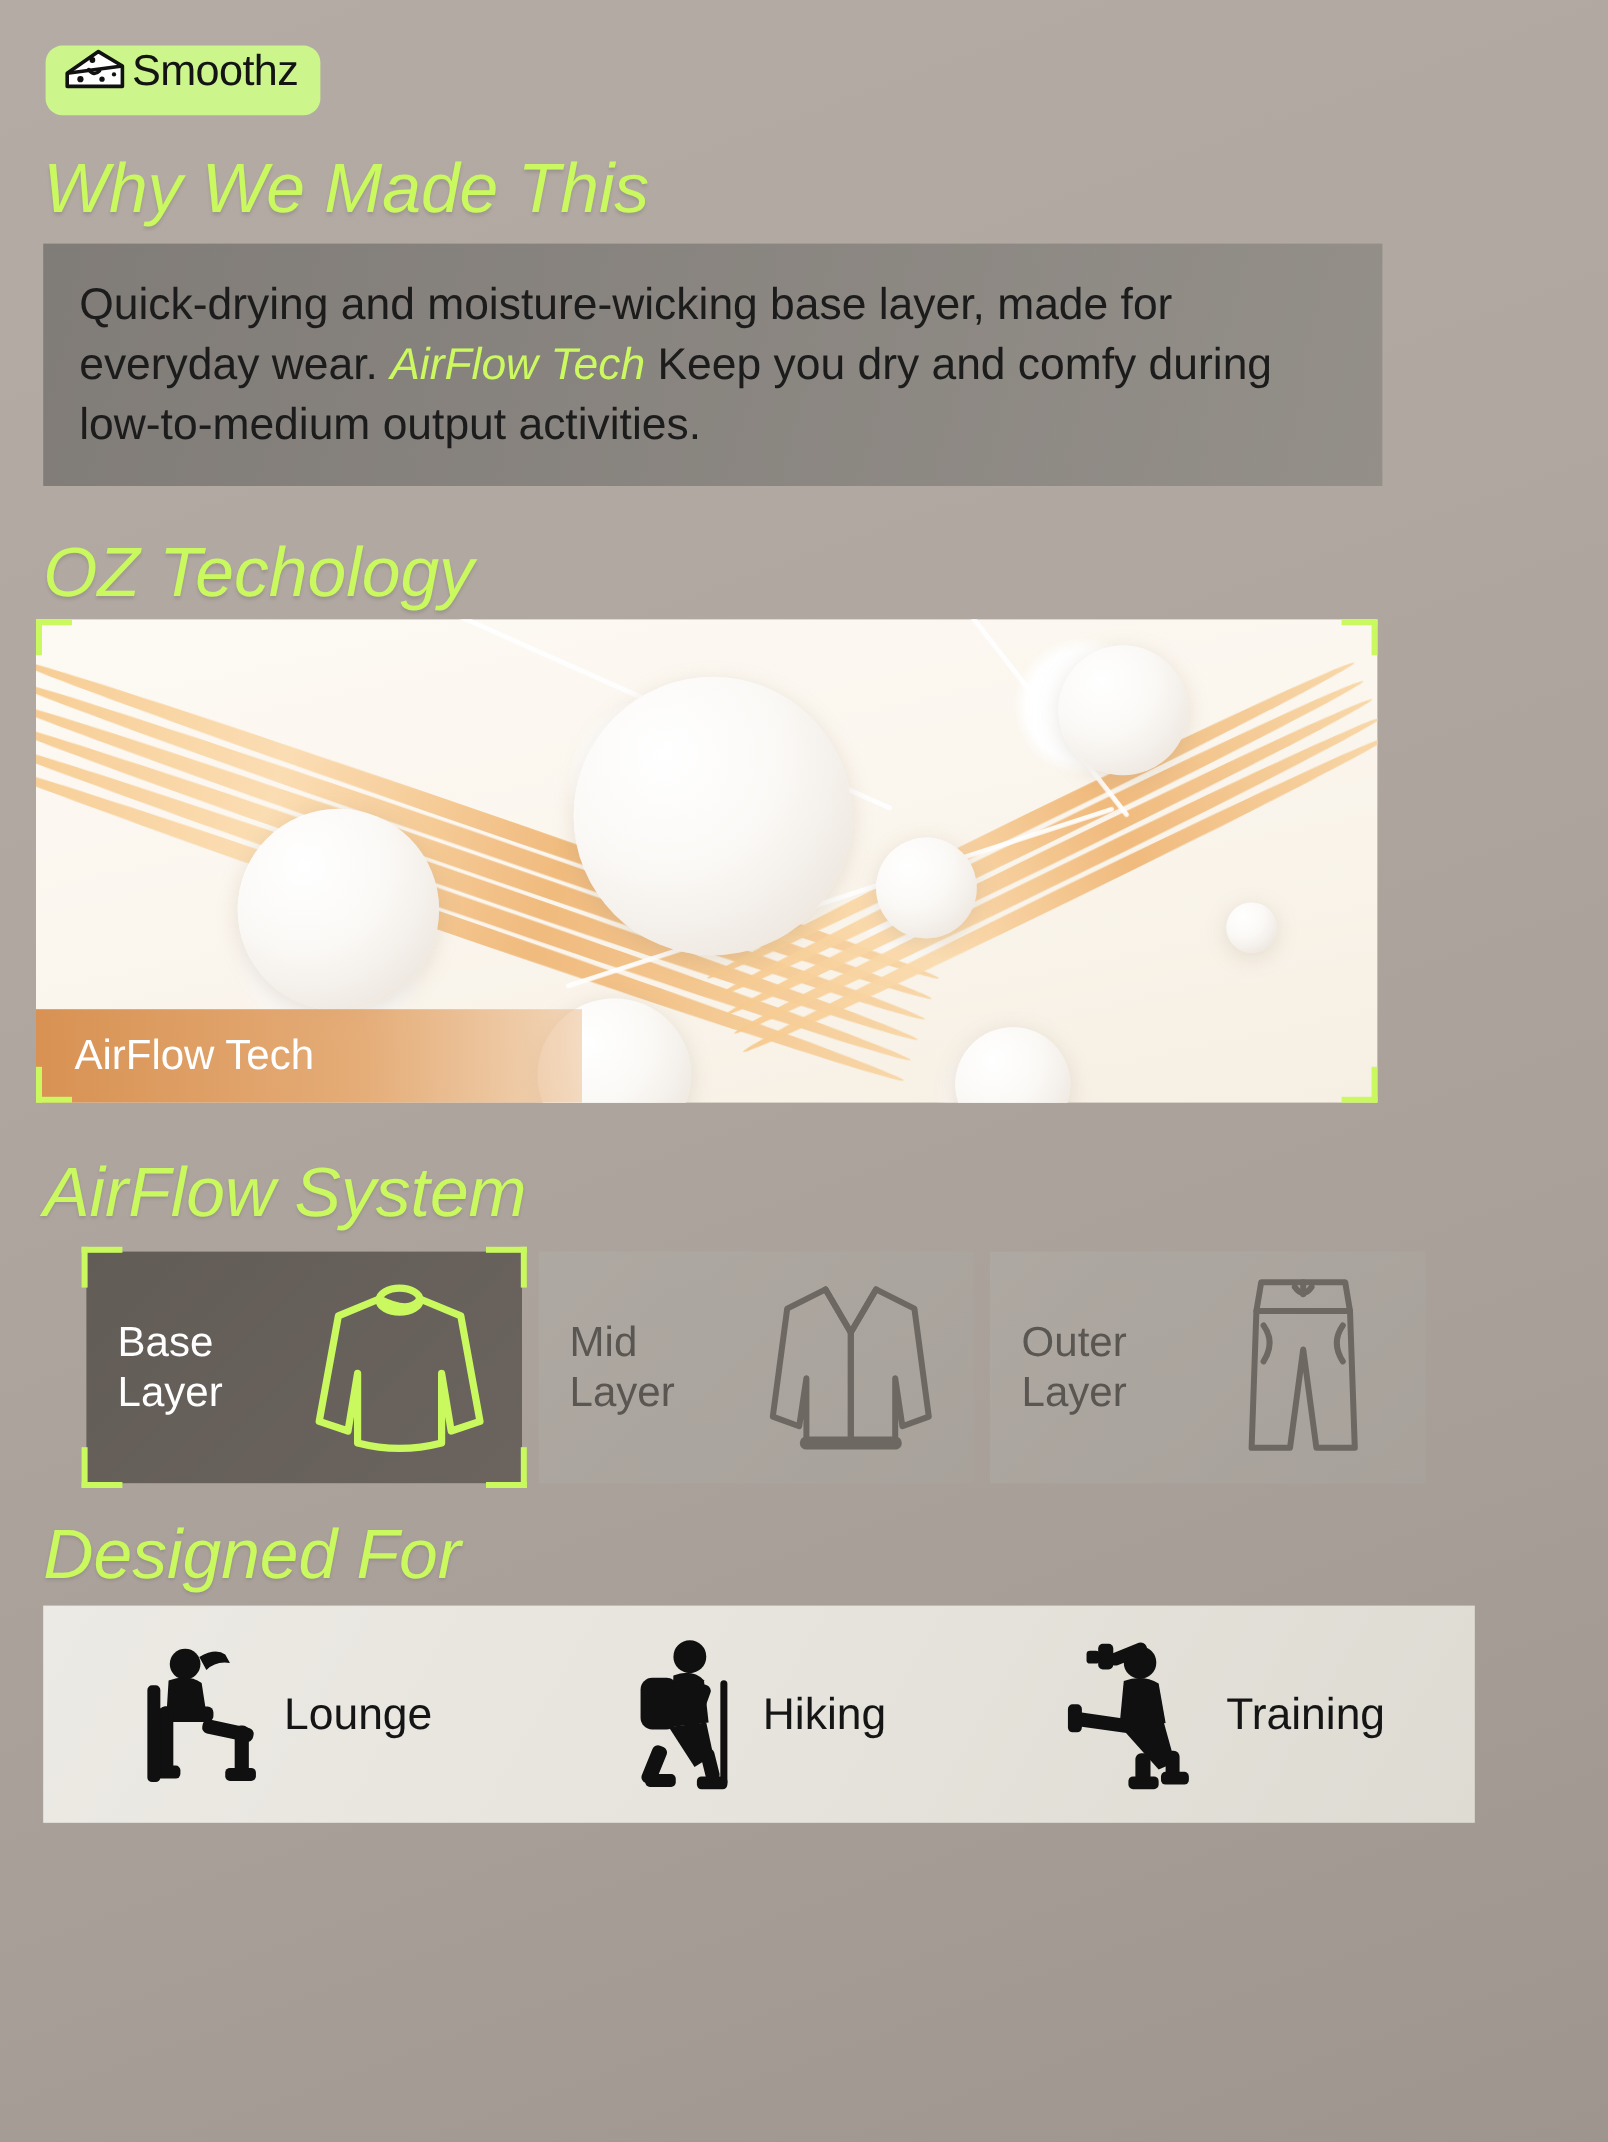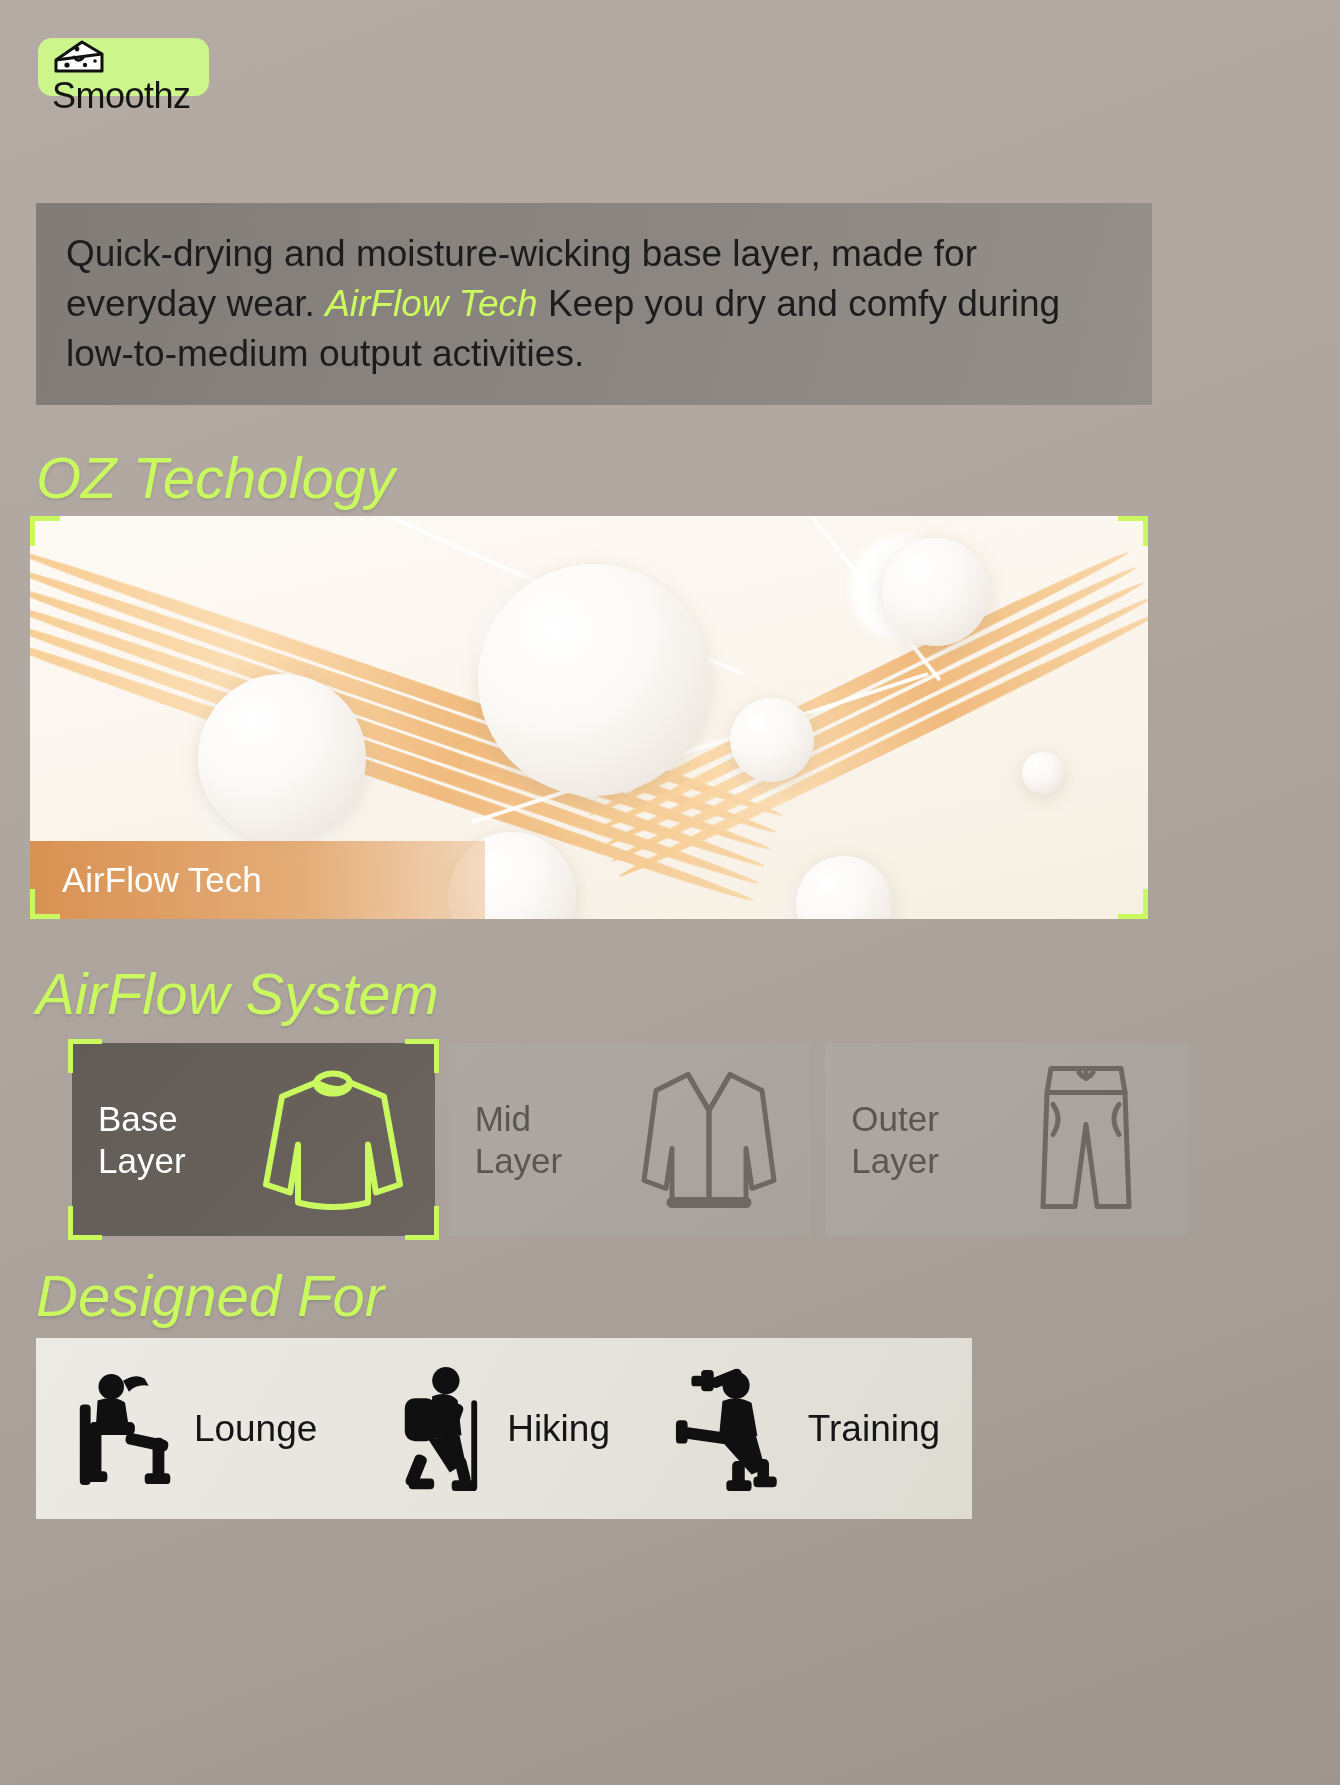--- a/index.html
+++ b/index.html
@@ -20,25 +20,24 @@
     padding: 0;
   }
 
   
   .logo-wrap {
     position: absolute;
     left: 38px;
     top: 38px;
     height: 58px;
     display: flex;
-    align-items: flex-start;
+    align-items: center;
     background: #ccf58c;
     border-radius: 14px;
     padding: 0 18px 16px 14px;
-    flex-direction: column;
   }
   .logo-icon { width: 54px; height: 40px; display: block; margin-right: 4px; }
   .logo-text {
     font-size: 36px;
     color: #141414;
     font-weight: 400;
     letter-spacing: -0.5px;
     line-height: 1;
   }
 
@@ -235,21 +234,21 @@
     transform: translateY(-50%);
     width: 175px;
     height: 175px;
   }
 
   
   .activity-strip {
     position: absolute;
     left: 36px;
     top: 1338px;
-    width: 936px;
+    width: 1193px;
     height: 181px;
     background: linear-gradient(120deg, #eceae4 0%, #e6e3dc 55%, #dedbd3 100%);
     display: flex;
     align-items: center;
     justify-content: space-around;
   }
   .activity {
     display: flex;
     align-items: center;
     gap: 8px;
@@ -274,20 +273,21 @@
         <path d="M22 19 q4 6 9 1" fill="none" stroke="#111" stroke-width="3" stroke-linecap="round"></path>
         <circle cx="25" cy="11" r="2.4" fill="#111"></circle>
         <circle cx="15" cy="27" r="2.6" fill="#111"></circle>
         <circle cx="33" cy="27" r="2.2" fill="#111"></circle>
         <circle cx="43" cy="23" r="1.8" fill="#111"></circle>
       </svg>
     </span>
     <span class="logo-text">Smoothz</span>
   </div>
 
+  <div class="heading" id="h-why">Why We Made This</div>
 
   <div class="intro-panel">
     <p class="intro-text"><span>Quick-drying and moisture-wicking base layer, made for everyday wear. </span><span class="hl">AirFlow Tech</span><span> Keep you dry and comfy during low-to-medium output activities.</span></p>
   </div>
 
   <div class="heading" id="h-oz">OZ Techology</div>
 
   <div class="tech-block">
     <div class="tech-photo">
       <div class="fiber-band">

